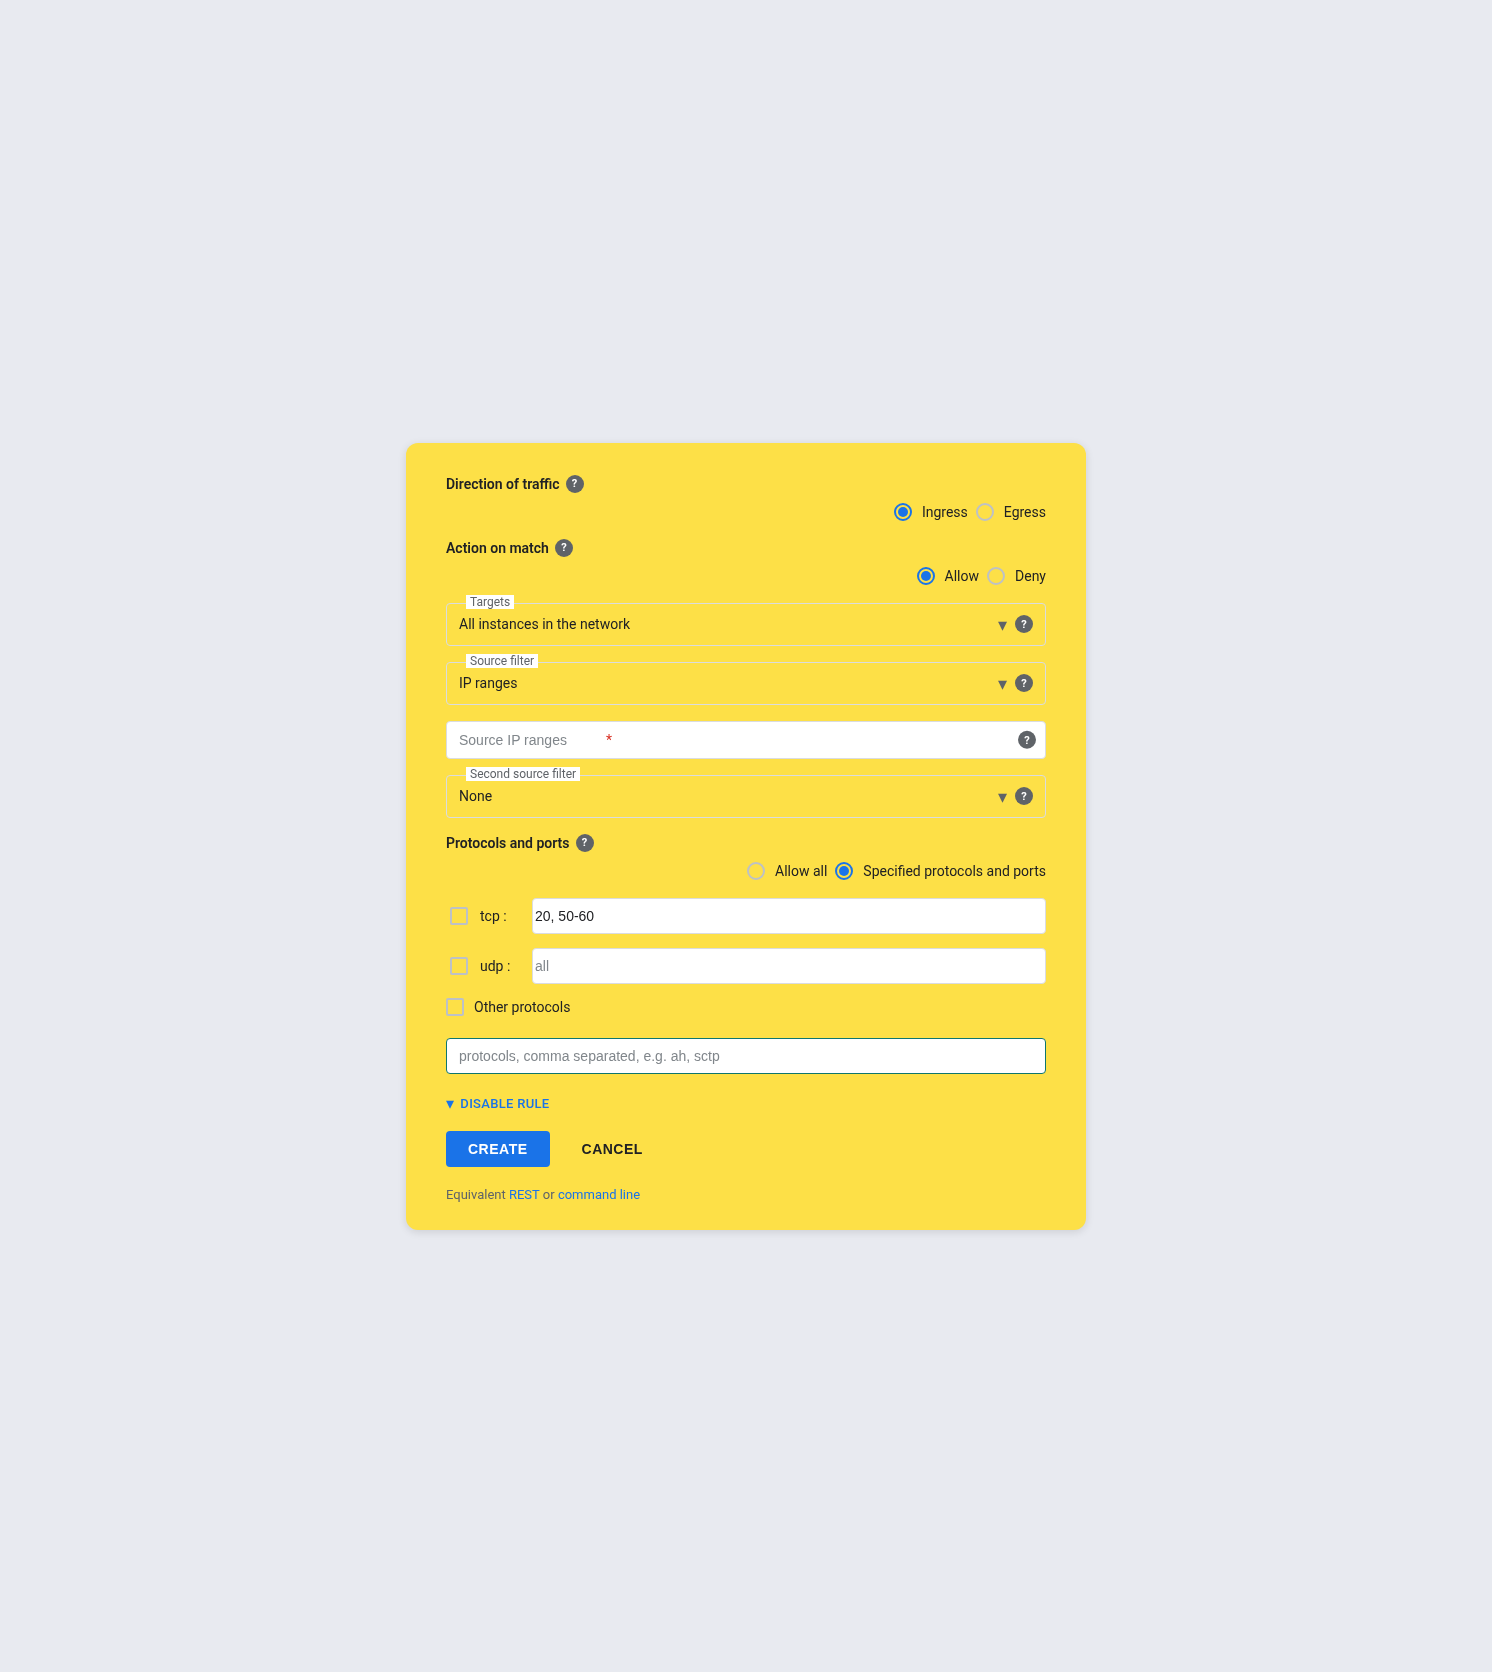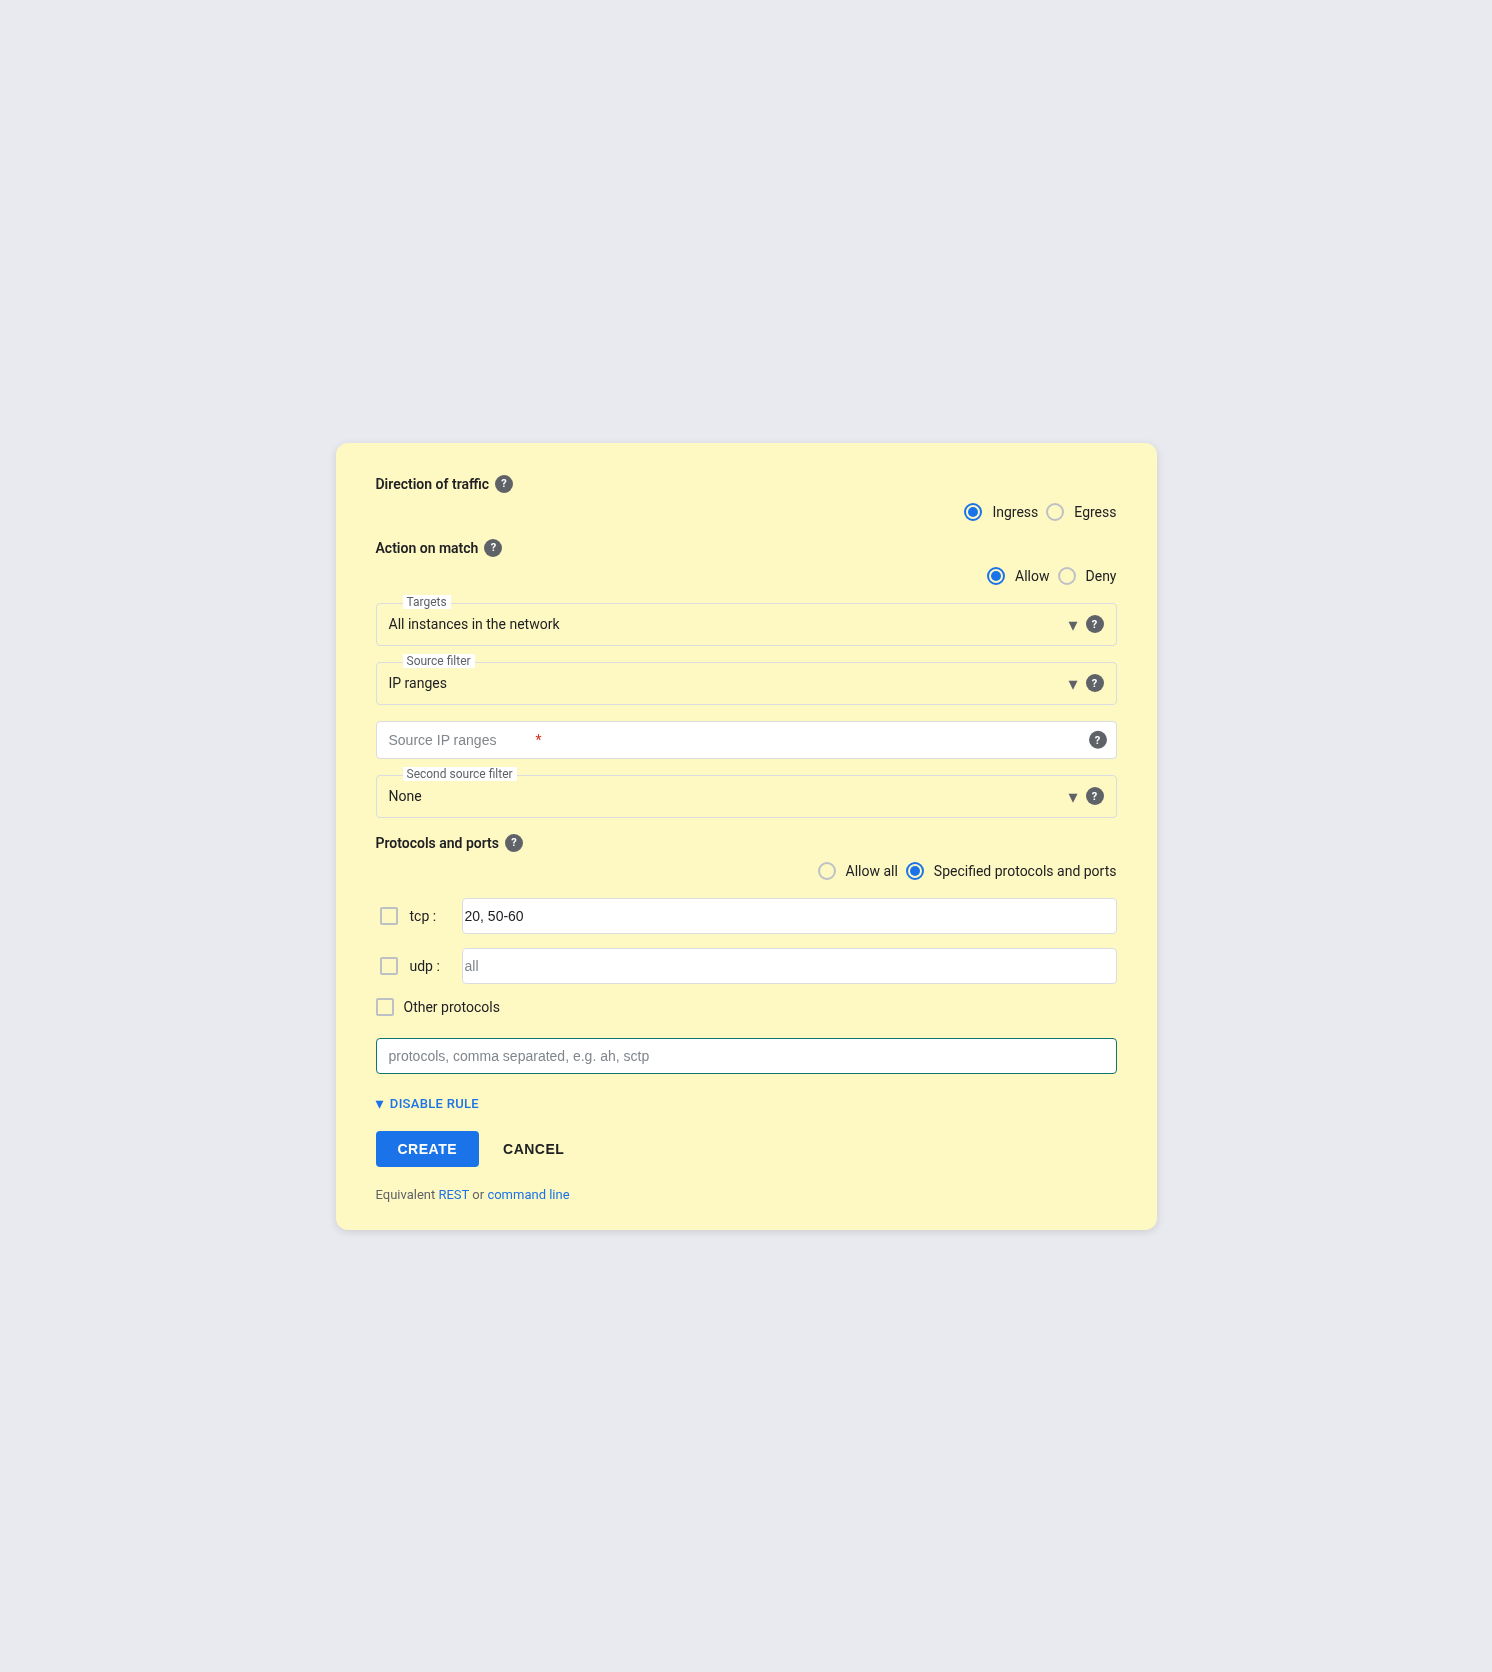--- a/index.html
+++ b/index.html
@@ -8,24 +8,24 @@
       min-height: 100vh;
       display: flex;
       align-items: center;
       justify-content: center;
       font-family: 'Roboto', Arial, sans-serif;
       font-size: 14px;
       color: #202124;
       padding: 40px;
     }
     .card {
-      background: #fef9c3;
+      background: #fde047;
       border-radius: 12px;
       padding: 32px 40px 28px 40px;
-      width: 821px;
+      width: 680px;
       box-shadow: 0 2px 8px rgba(0,0,0,0.12);
     }
     .section-title {
       font-size: 14px;
       font-weight: 600;
       color: #202124;
       margin-bottom: 10px;
       display: flex;
       align-items: center;
       gap: 6px;
@@ -81,21 +81,21 @@
       font-size: 14px;
       color: #202124;
     }
     .select-field {
       position: relative;
       margin-bottom: 16px;
     }
     .select-field .field-label {
       position: absolute;
       top: -8px;
-      left: 27px;
+      left: 20px;
       background: #fff;
       padding: 0 4px;
       font-size: 12px;
       color: #5f6368;
     }
     .select-row {
       border: 1px solid #dadce0;
       border-radius: 4px;
       padding: 10px 12px;
       display: flex;
@@ -219,21 +219,21 @@
       text-transform: uppercase;
       letter-spacing: 0.3px;
       margin: 20px 0 18px 0;
     }
     .disable-rule-chevron {
       font-size: 16px;
     }
     .action-buttons {
       display: flex;
       align-items: center;
-      gap: 8px;
+      gap: 16px;
       margin-bottom: 20px;
     }
     .btn-create {
       background: #1a73e8;
       color: #fff;
       border: none;
       border-radius: 4px;
       padding: 10px 22px;
       font-size: 14px;
       font-weight: 600;

